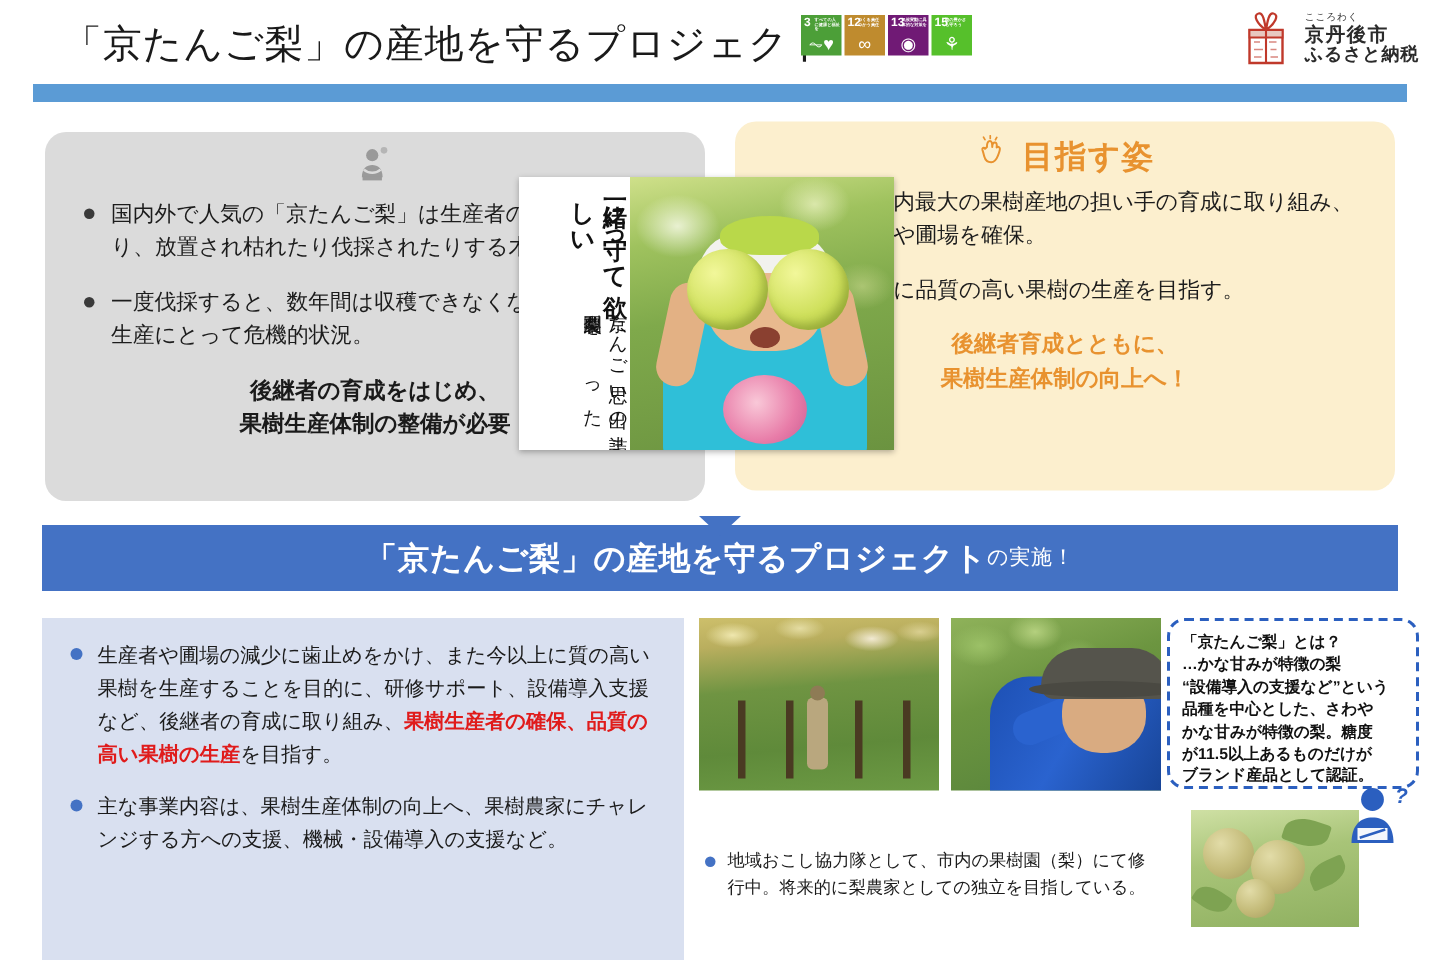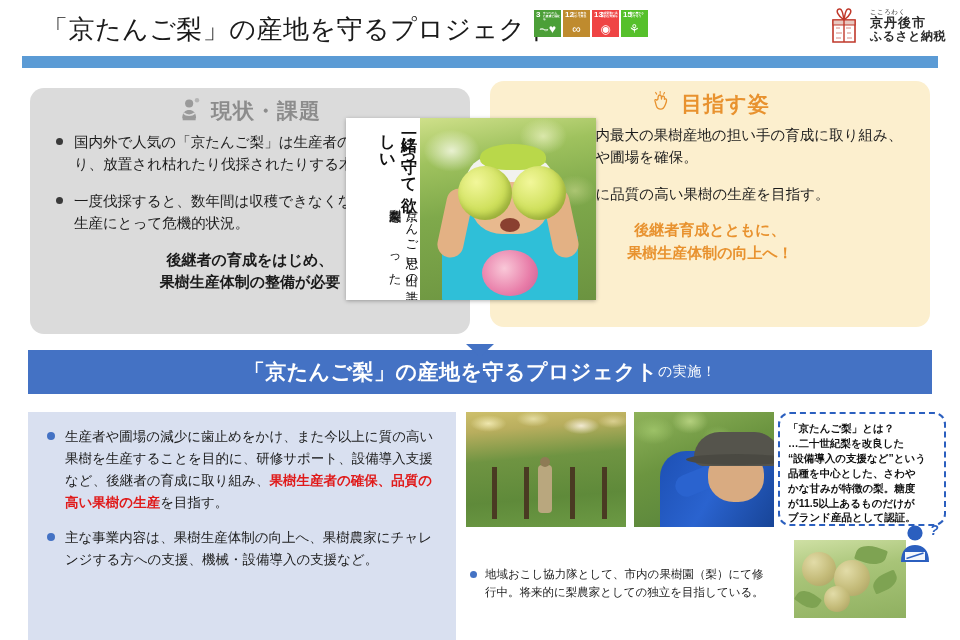--- a/index.html
+++ b/index.html
@@ -155,21 +155,21 @@
       <div class="sdg" style="background:#4C9F38">
         <span class="num">3</span>
         <span class="cap">すべての人に健康と福祉を</span>
         <span class="glyph">⏦♥</span>
       </div>
       <div class="sdg" style="background:#BF8B2E">
         <span class="num">12</span>
         <span class="cap">つくる責任つかう責任</span>
         <span class="glyph">∞</span>
       </div>
-      <div class="sdg" style="background:#ef4444">
+      <div class="sdg" style="background:#701a75">
         <span class="num">13</span>
         <span class="cap">気候変動に具体的な対策を</span>
         <span class="glyph">◉</span>
       </div>
       <div class="sdg" style="background:#56C02B">
         <span class="num">15</span>
         <span class="cap">陸の豊かさも守ろう</span>
         <span class="glyph">⚘</span>
       </div>
     </div>
@@ -199,21 +199,20 @@
     <div class="panel-head">
       <span>
         <svg viewBox="0 0 26 26" width="24" height="24" aria-hidden="true">
           <circle cx="11" cy="7" r="4.4" fill="#9A9A9A"></circle>
           <circle cx="19.5" cy="3.5" r="2.4" fill="#B5B5B5"></circle>
           <path d="M3.5 23 C3.5 16.5 7 14 11 14 C15 14 18.5 16.5 18.5 23 z" fill="#9A9A9A"></path>
           <path d="M5 17.5 C8 20.5 14 20.5 17 17.5" stroke="#DBDBDB" stroke-width="1.8" fill="none"></path>
           <rect x="4" y="22.2" width="14" height="3" fill="#9A9A9A"></rect>
         </svg>
       </span>
-      <span class="ttl">現状・課題</span>
     </div>
     <ul class="bullets">
       <li>国内外で人気の「京たんご梨」は生産者の高齢化により、放置され枯れたり伐採されたりする木も増加。</li>
       <li>一度伐採すると、数年間は収穫できなくなるため、果樹生産にとって危機的状況。</li>
     </ul>
     <div class="panel-foot">
       <div>後継者の育成をはじめ、</div>
       <div>果樹生産体制の整備が必要</div>
     </div>
   </div>
@@ -301,21 +300,21 @@
     <div class="pr-leaf prl1"></div>
     <div class="pr-leaf prl2"></div>
     <div class="pr-leaf prl3"></div>
     <div class="pr pr1"></div>
     <div class="pr pr2"></div>
     <div class="pr pr3"></div>
   </div>
 
   <div class="callout">
     <div class="ct">「京たんご梨」とは？</div>
-    <div class="ct">…二十世紀梨を改良した</div>
+    <div class="ct">…かな甘みが特徴の梨</div>
     <div class="ct">“設備導入の支援など”という</div>
     <div class="ct">品種を中心とした、さわや</div>
     <div class="ct">かな甘みが特徴の梨。糖度</div>
     <div class="ct">が11.5以上あるものだけが</div>
     <div class="ct">ブランド産品として認証。</div>
   </div>
 
   <div class="person-icon">
     <svg viewBox="0 0 46 40" width="46" height="40" aria-hidden="true">
       <circle cx="20" cy="9" r="7.6" fill="#2B5FBF"></circle>

